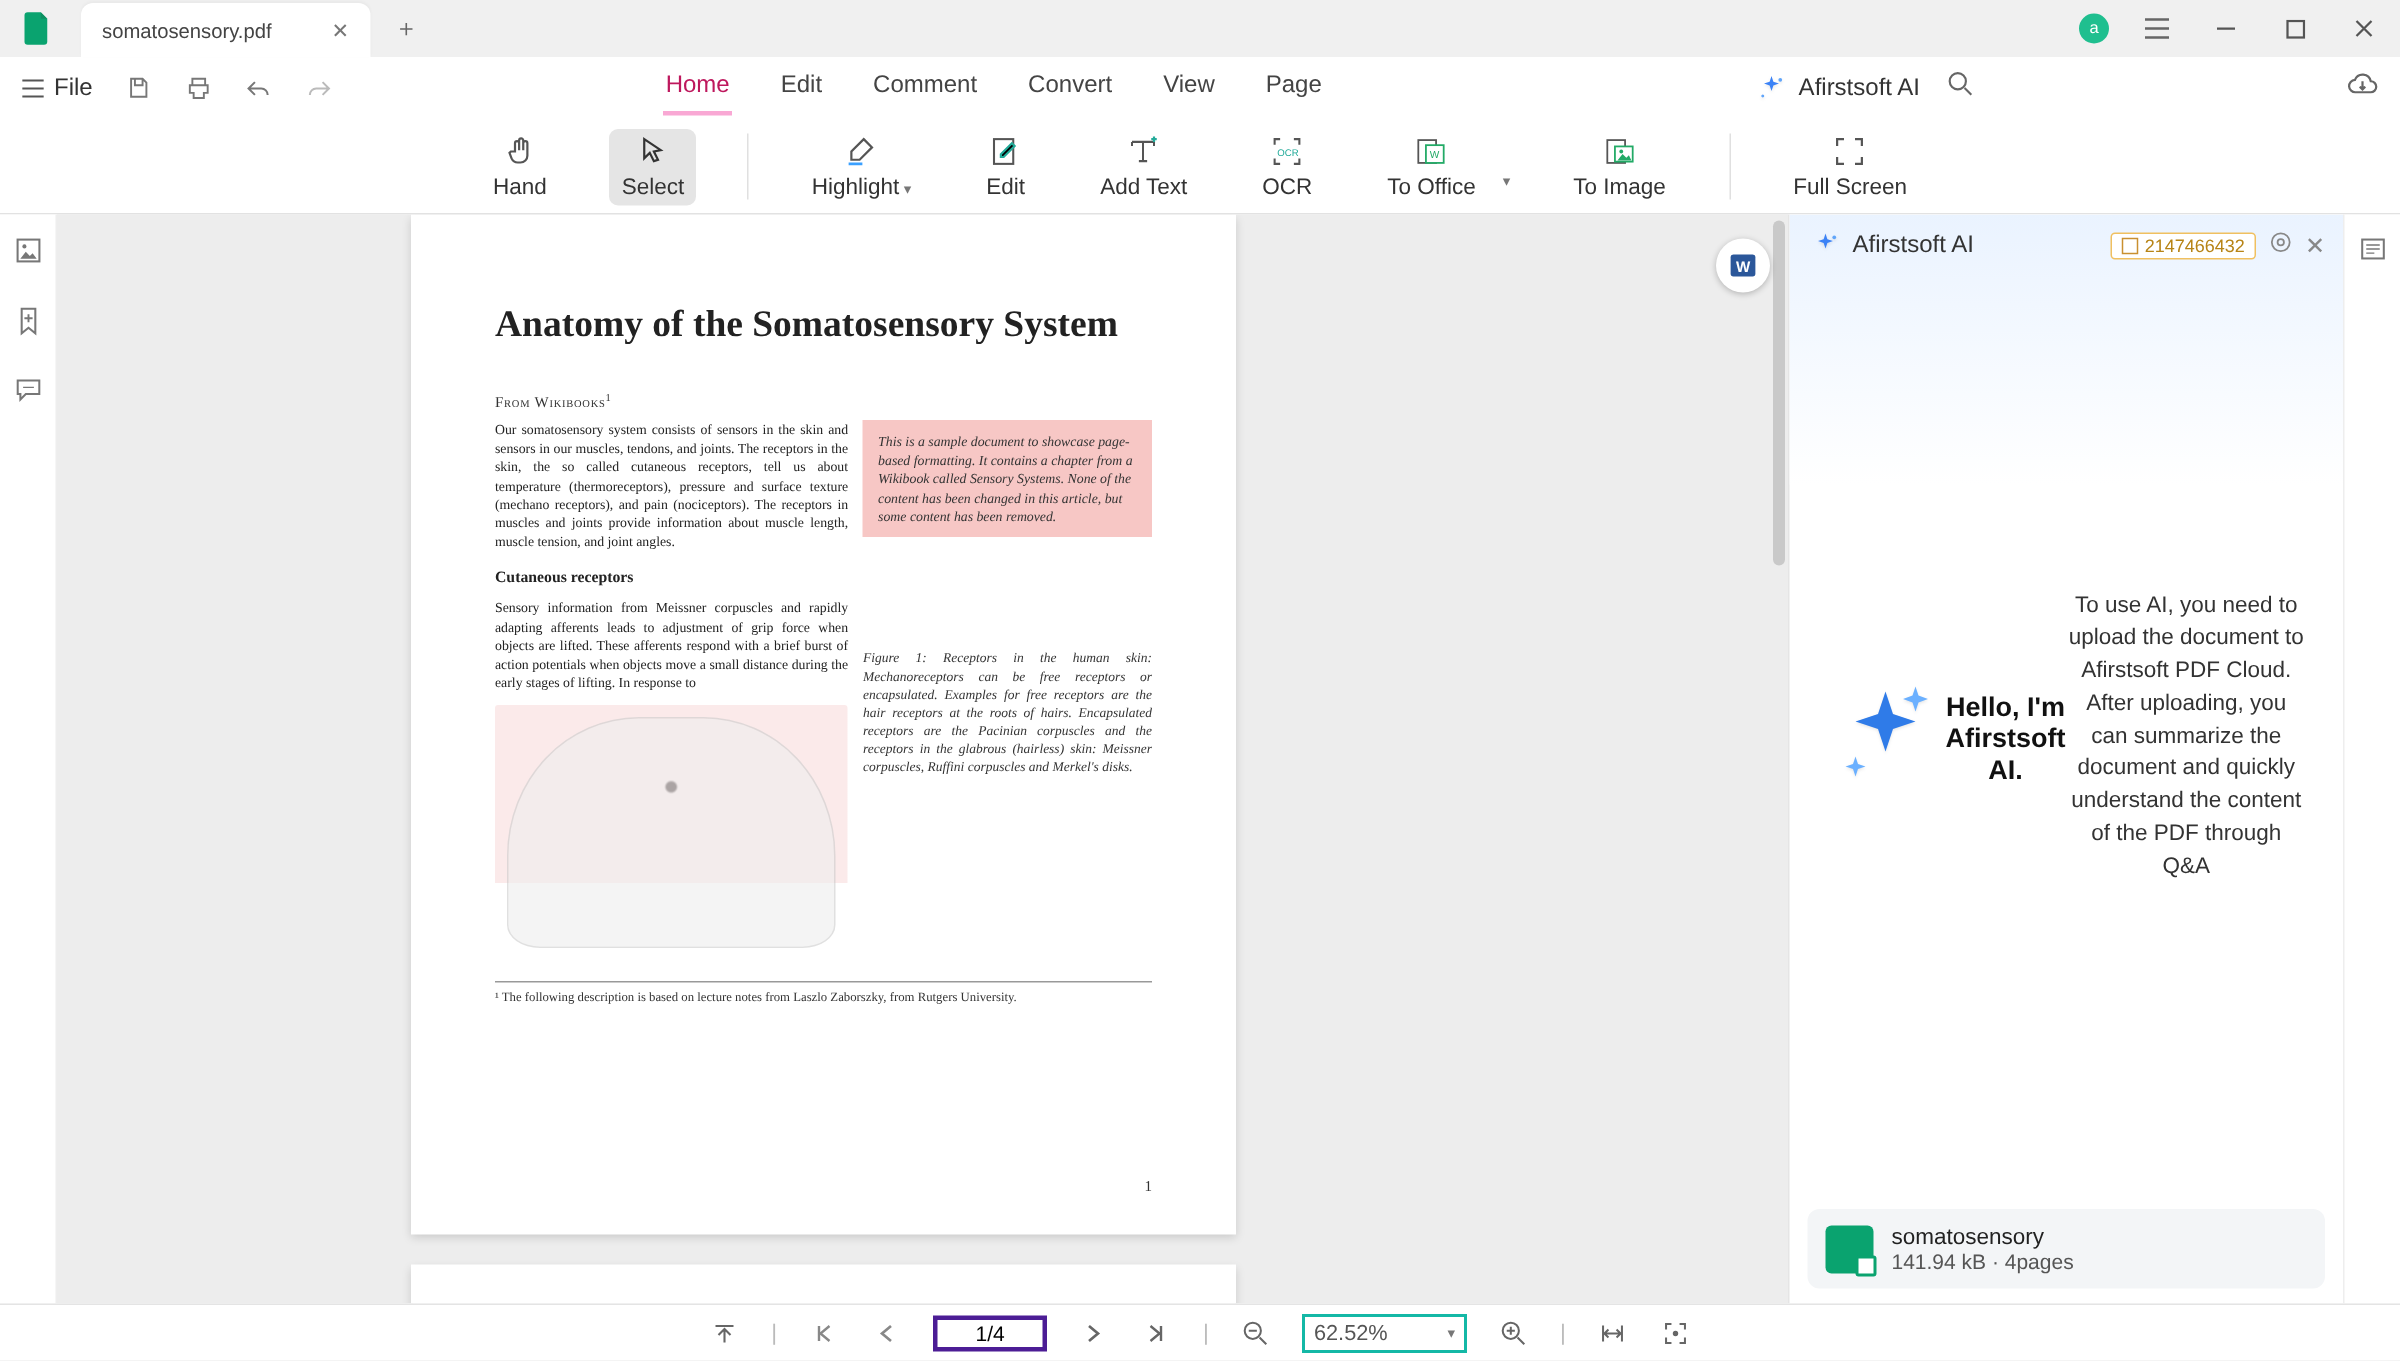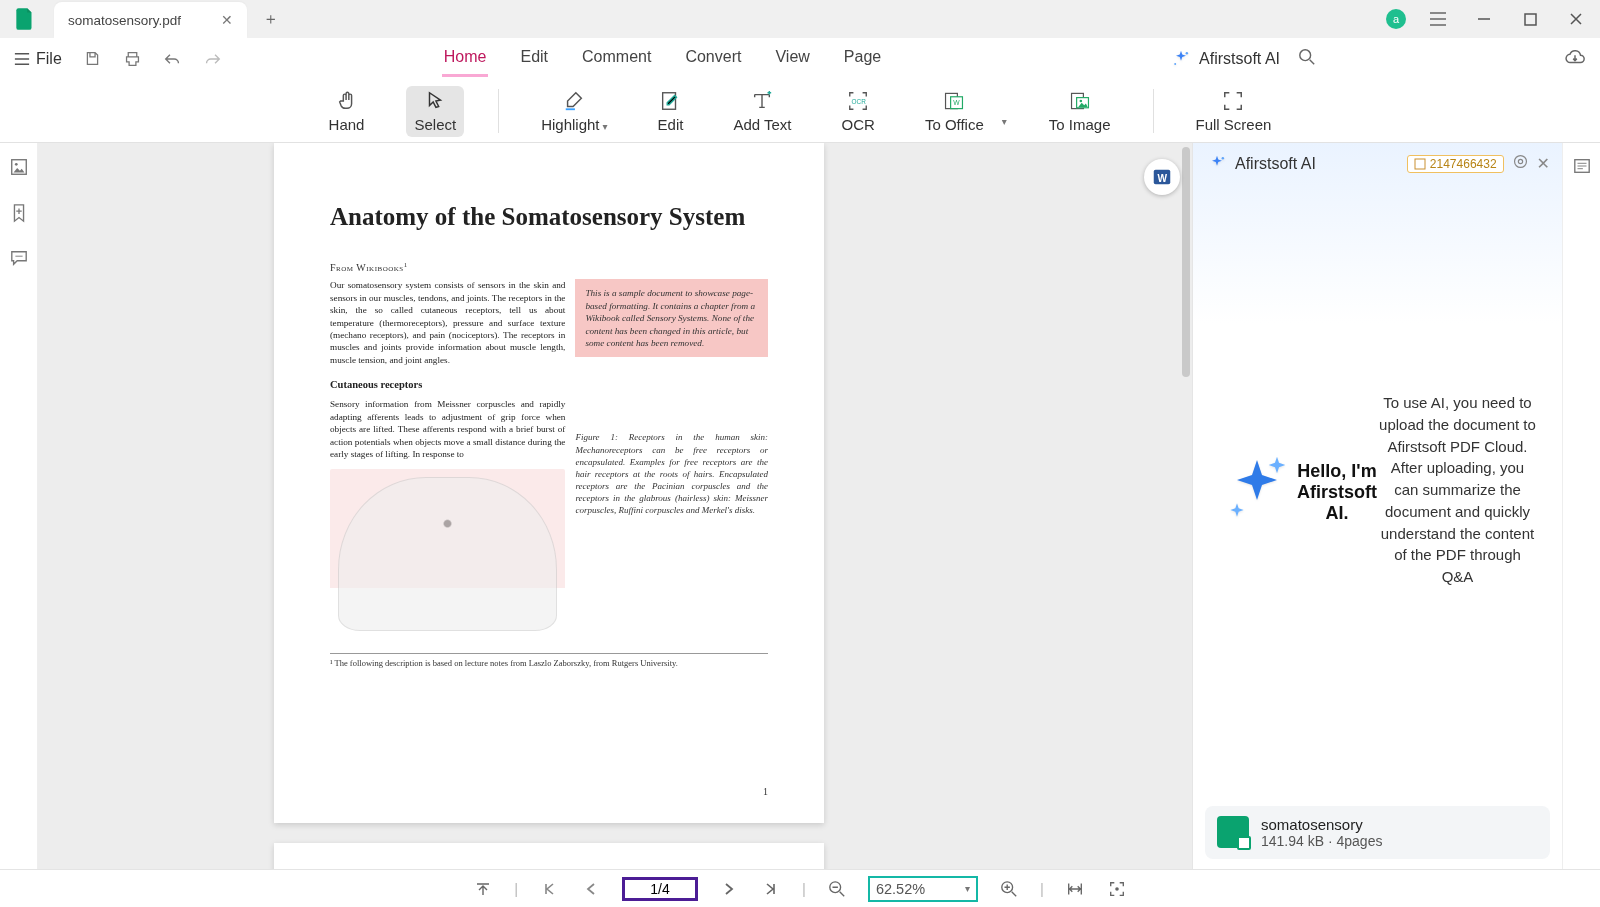--- a/index.html
+++ b/index.html
@@ -57,21 +57,21 @@
 .doc-scrollbar { position:absolute; right: 2px; top: 4px; width:8px; height:230px; background:#c9c9c9; border-radius:4px; }
 
 .side-panel { width:370px; background:#fff; border-left:1px solid #e5e5e5; position:relative; display:flex; flex-direction:column; overflow:hidden; }
 .sp-grad { position:absolute; inset:0 0 auto 0; height:180px; background: linear-gradient(180deg, #eaf3ff, #fff); z-index:0; }
 .sp-head { position:relative; z-index:1; display:flex; align-items:center; padding: 10px 12px 0 14px; gap:8px; color:#444; }
 .sp-head .spacer { flex:1; }
 .sp-token { background:#fff; border:1px solid #f0c060; color:#b78416; font-size:12px; padding: 1px 6px; border-radius:3px; display:flex; align-items:center; gap:4px; }
 .sp-body { position:relative; z-index:1; flex:1; display:flex; align-items:center; justify-content:center; padding: 0 24px; text-align:center; }
 .sp-title { font-size:18px; font-weight:700; color:#111; margin: 14px 0 10px; }
 .sp-text { font-size:15px; color:#333; line-height:1.45; }
-.sp-file { position:relative; z-index:1; margin: 0 12px 10px 12px; background:#f3f5f7; border-radius:8px; padding:10px 12px; display:flex; align-items:flex-start; gap:12px; }
+.sp-file { position:relative; z-index:1; margin: 0 12px 10px 12px; background:#f3f5f7; border-radius:8px; padding:10px 12px; display:flex; align-items:flex-end; gap:12px; }
 .sp-file .fthumb { width:32px; height:32px; background:#0aa36f; border-radius:4px; position:relative; }
 .sp-file .fthumb::after { content:""; position:absolute; right:-2px; bottom:-2px; width:10px; height:10px; background:#fff; border:2px solid #0aa36f; border-radius:2px; }
 .sp-file .fname { font-size:15px; color:#222; }
 .sp-file .fmeta { font-size:14px; color:#555; }
 .sp-start { margin: 0 12px 14px 12px; background:#17b37c; color:#fff; border:none; height:42px; border-radius:8px; font-size:17px; cursor:pointer; }
 .sparkle-lg { width:80px; height:80px; display:flex; align-items:center; justify-content:center; }
 .sparkle-svg { filter: drop-shadow(0 1px 1px rgba(0,0,0,.1)); }
 
 .status { position:absolute; left:0; right:0; bottom:0; height:38px; background:#fff; border-top:1px solid #e4e4e4; display:flex; align-items:center; justify-content:center; gap:20px; color:#555; font-size:15px; }
 .status .sbtn { width:22px; height:22px; display:flex; align-items:center; justify-content:center; cursor:pointer; }

